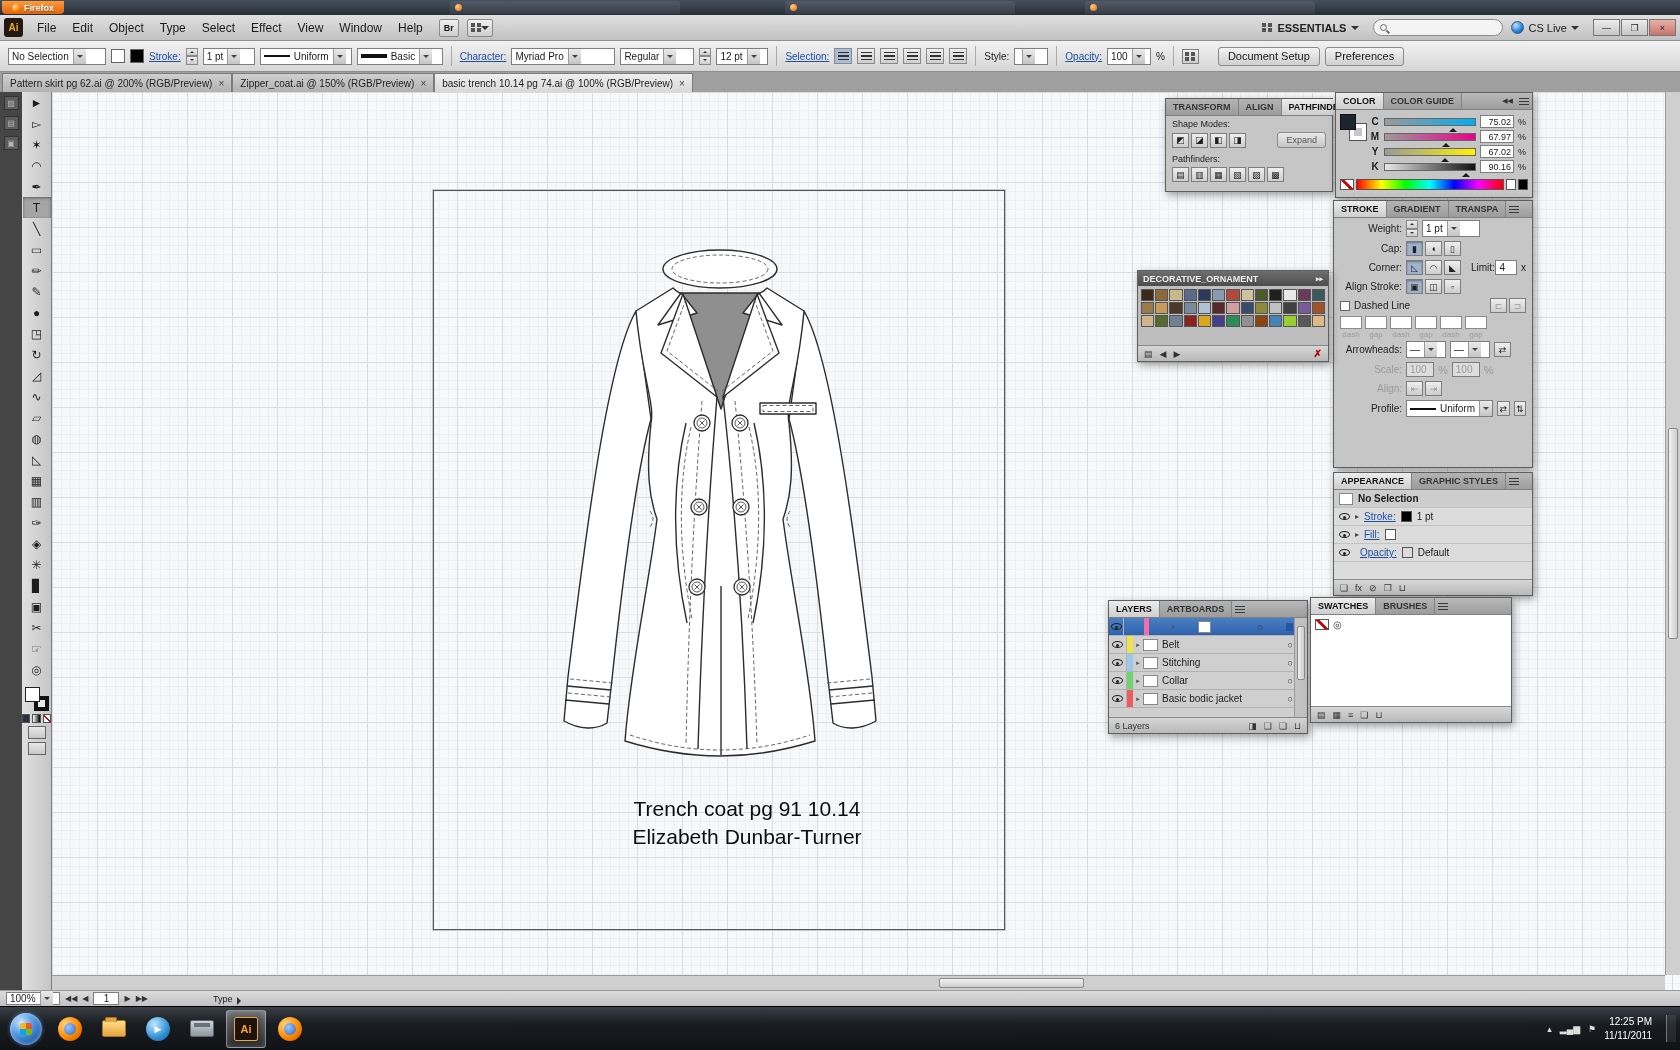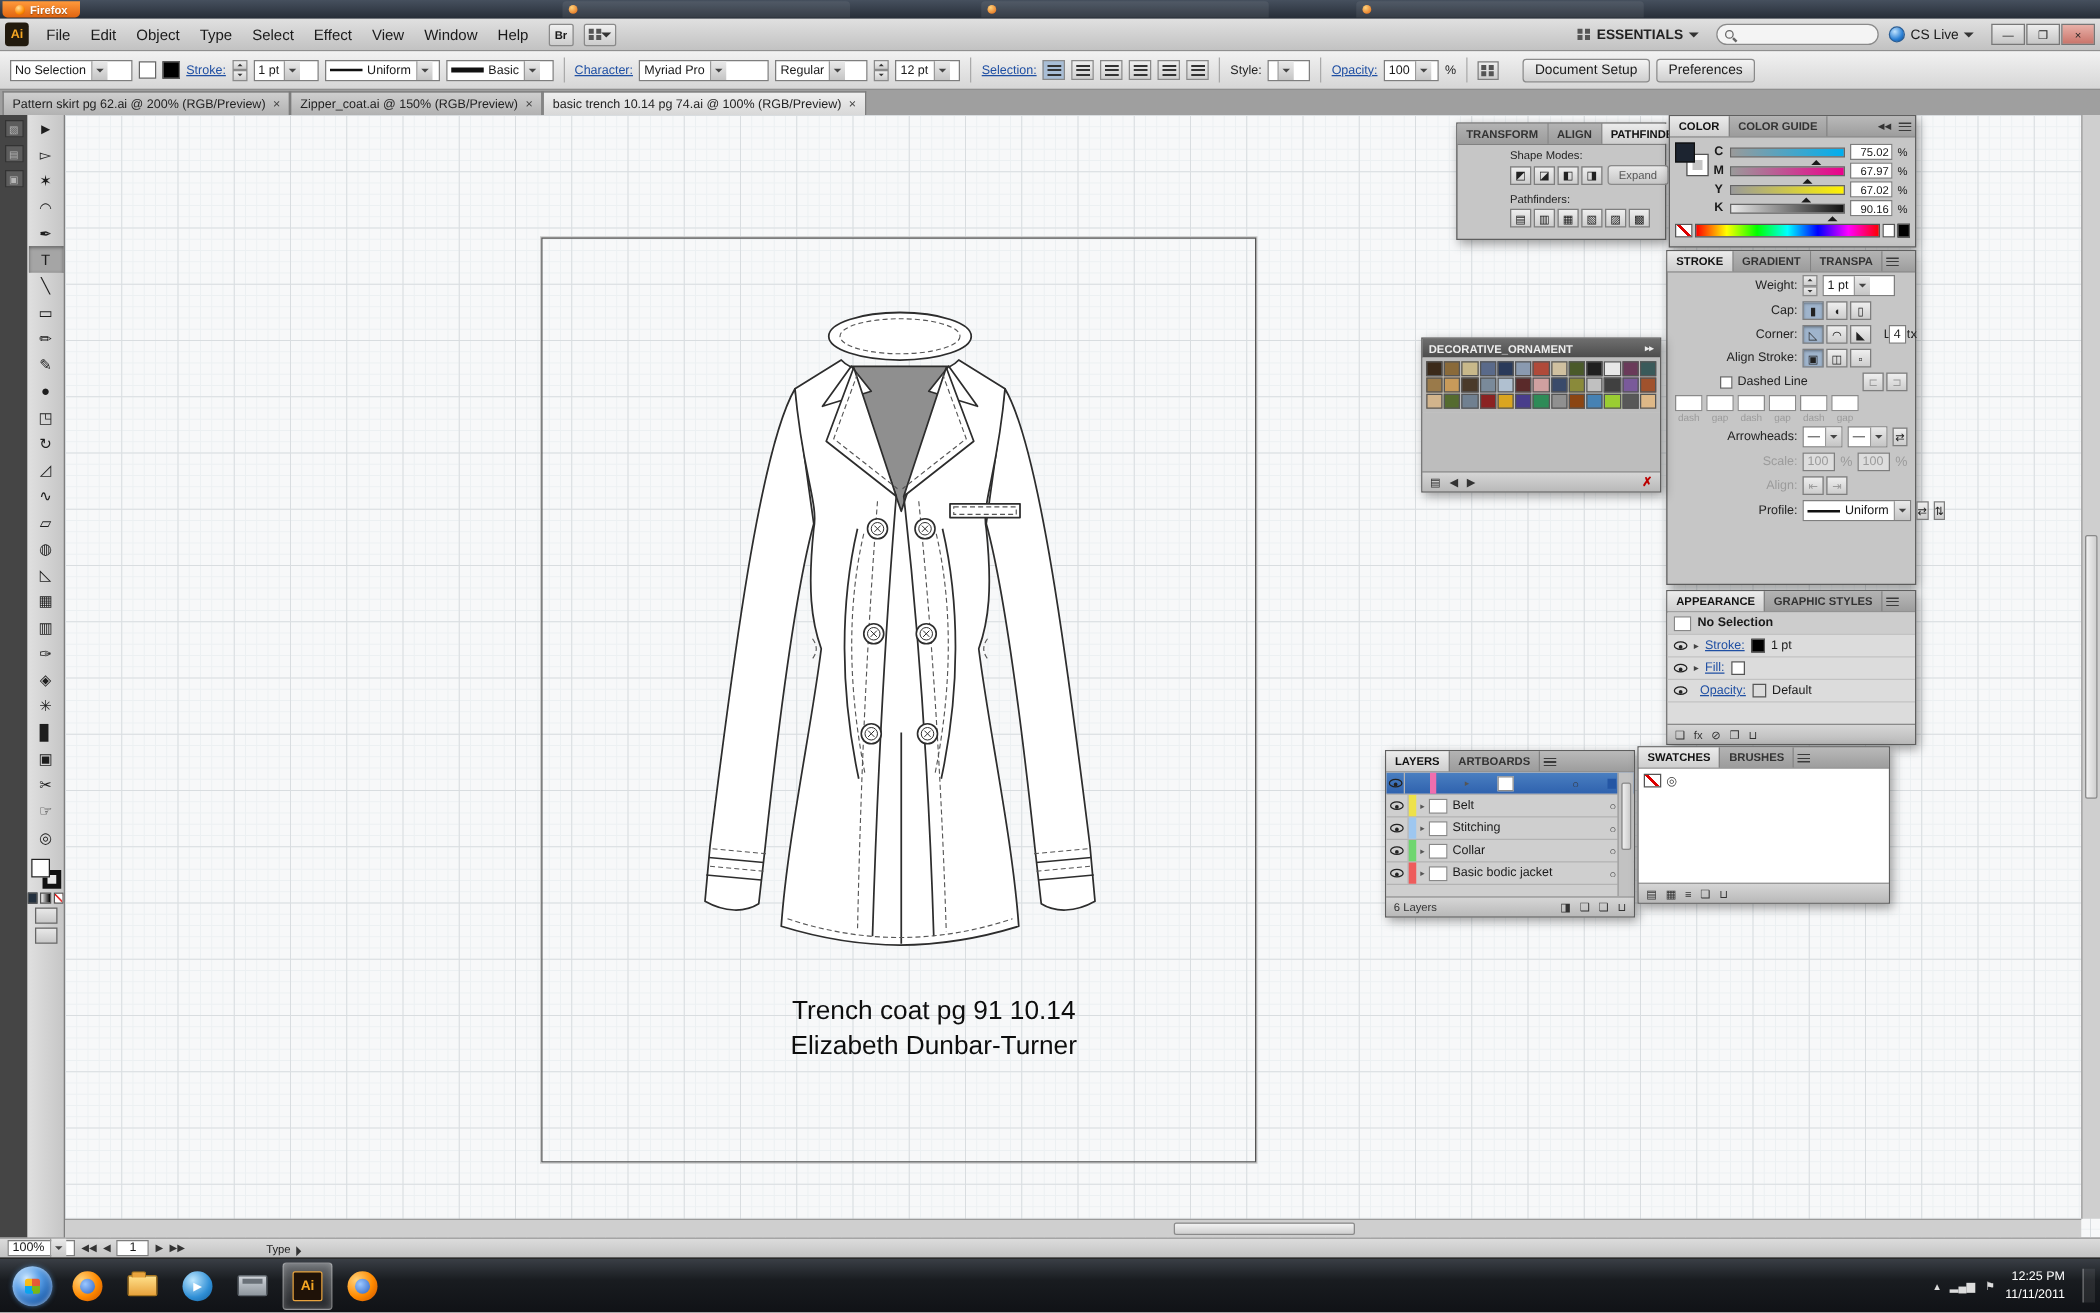--- a/index.html
+++ b/index.html
@@ -97,21 +97,21 @@
 
   
   .panel { position:absolute; background:#c6c6c6; border:1px solid #5f5f5f; box-shadow:2px 3px 8px rgba(0,0,0,.38); z-index:5; }
   .phead { height:17px; background:linear-gradient(180deg,#b9b9b9,#9d9d9d); border-bottom:1px solid #818181; display:flex; align-items:stretch; }
   .ptabs { display:flex; }
   .ptab { padding:0 7px; font-size:9px; font-weight:bold; color:#333; background:linear-gradient(180deg,#b3b3b3,#9c9c9c); border-right:1px solid #838383; display:flex; align-items:center; white-space:nowrap; }
   .ptab.active { background:linear-gradient(180deg,#ececec,#cecece); color:#111; }
   .phead .collapse { margin-left:auto; font-size:7px; color:#333; display:flex; align-items:center; padding:0 3px; }
   .pmenu { width:16px; display:flex; align-items:center; justify-content:center; }
   .pmenu::before { content:""; width:10px; height:7px; background:repeating-linear-gradient(180deg,#3a3a3a 0 1px,transparent 1px 3px); }
-  .prow { display:flex; align-items:center; gap:4px; padding:3px 6px;margin-left:36px; }
+  .prow { display:flex; align-items:center; gap:4px; padding:3px 6px; }
   .plabel { font-size:10px; color:#222; min-width:62px; text-align:right; }
   .mbtn { width:17px; height:15px; background:linear-gradient(180deg,#efefef,#cdcdcd); border:1px solid #7e7e7e; display:inline-flex; align-items:center; justify-content:center; font-size:9px; color:#222; }
   .mbtn.active { background:#9fb4cc; box-shadow:inset 0 1px 2px rgba(0,0,0,.35); }
   .fieldbox { background:#fff; border:1px solid #7e7e7e; height:15px; font-size:10px; padding:0 3px; display:inline-flex; align-items:center; }
   .dim { color:#9b9b9b !important; }
   .dim .fieldbox, .fieldbox.dim { background:#ddd; color:#9b9b9b; }
   .pbar { height:16px; background:linear-gradient(180deg,#d6d6d6,#b9b9b9); border-top:1px solid #8a8a8a; display:flex; align-items:center; gap:7px; padding:0 6px; font-size:9px; color:#333; }
   .checkbox { width:10px; height:10px; background:#fff; border:1px solid #666; display:inline-block; }
   .eye-icon { width:11px; height:7px; border:1px solid #222; border-radius:50%; display:inline-block; position:relative; }
   .eye-icon::after { content:""; position:absolute; left:3px; top:1.5px; width:3px; height:3px; background:#222; border-radius:50%; }
@@ -152,21 +152,21 @@
   
   #p-appearance { left:1281px; top:380px; width:200px; height:124px; display:flex; flex-direction:column; }
   .applist { flex:1; background:#dcdcdc; overflow:hidden; }
   .approw { display:flex; align-items:center; gap:5px; height:18px; padding:0 5px; border-bottom:1px solid #c2c2c2; font-size:10px; }
   .approw.hdr { background:#cdcdcd; font-weight:bold; }
   .thumbbox { width:14px; height:12px; background:#fff; border:1px solid #888; flex:none; }
   .swsmall { width:11px; height:11px; border:1px solid #555; display:inline-block; }
   .approw .expand { font-size:8px; color:#444; }
 
   
-  #p-decorative { left:1085px; top:178px; width:192px; height:124px; display:flex; flex-direction:column; }
+  #p-decorative { left:1085px; top:178px; width:192px; height:92px; display:flex; flex-direction:column; }
   #p-decorative .ptitle { height:15px; background:linear-gradient(180deg,#6e6e6e,#4c4c4c); color:#eee; font-size:9px; font-weight:bold; display:flex; align-items:center; padding:0 5px; }
   #p-decorative .ptitle .collapse { margin-left:auto; font-size:7px; }
   .swatch-grid { display:grid; grid-template-columns:repeat(13,1fr); gap:1px; padding:3px; background:#bdbdbd; }
   .pattern-swatch { height:12px; border:1px solid #555; }
   #p-decorative .fillrest { flex:1; background:#bdbdbd; }
   .redx { margin-left:auto; color:#b00; font-weight:bold; font-size:10px; }
 
   
   #p-layers { left:1056px; top:508px; width:200px; height:134px; display:flex; flex-direction:column; }
   .layer-rows { flex:1; background:#cfcfcf; position:relative; overflow:hidden; }

